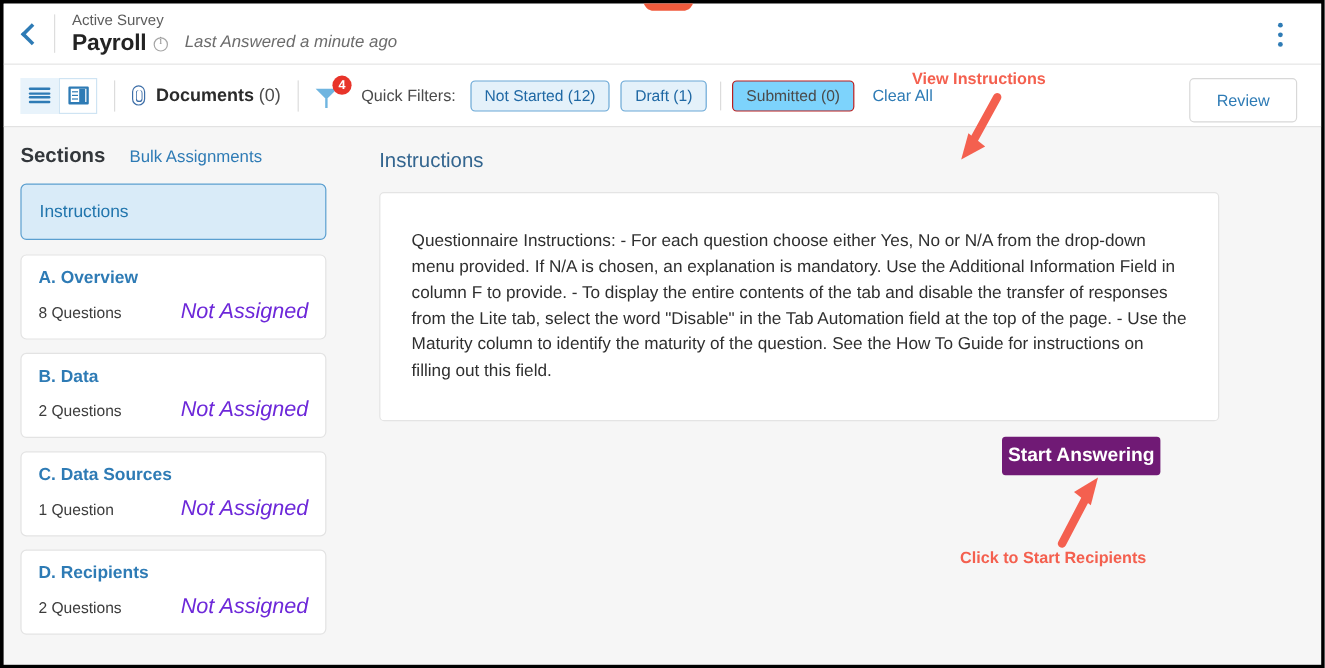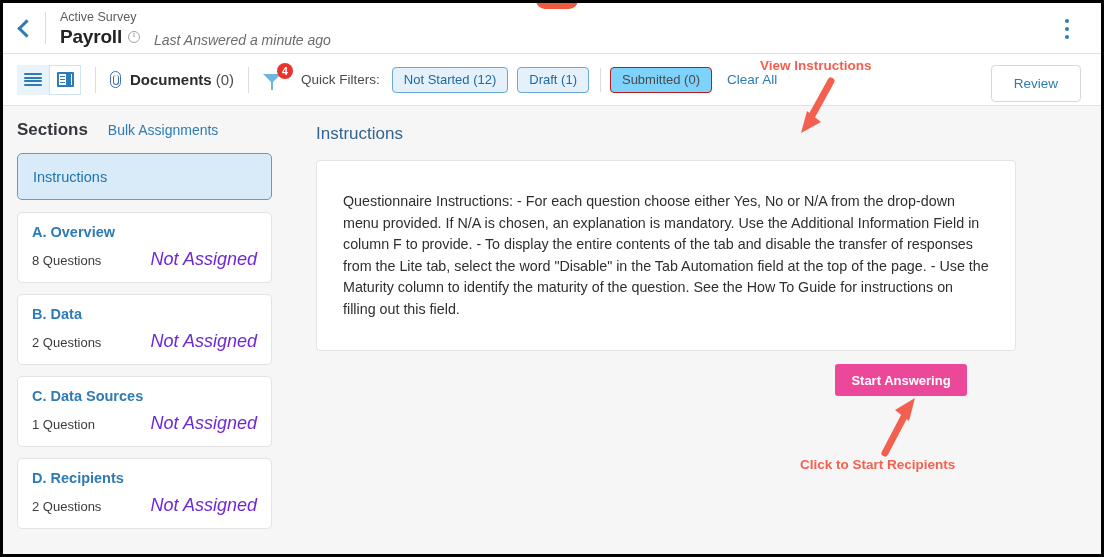--- a/index.html
+++ b/index.html
@@ -48,21 +48,21 @@
     transform: rotate(45deg);
     margin-left: 5px;
   }
   .hdr-div {
     width: 1px; height: 32px; background: #dddddd; margin-right: 14px;
   }
   .hdr-texts { display: flex; flex-direction: column; justify-content: center; }
   .active-survey {
     font-size: 12.5px; color: #5d5d5d; line-height: 16px; margin-bottom: 1px;
   }
-  .title-row { display: flex; align-items: flex-end; }
+  .title-row { display: flex; align-items: flex-start; }
   .survey-title {
     font-size: 19px; font-weight: bold; color: #232323; letter-spacing: -0.2px;
   }
   .info-ico {
     width: 12px; height: 12px; border: 1.3px solid #a6a6a6;
     border-radius: 50%; margin-left: 6px;
     position: relative; align-self: center; cursor: pointer;
   }
   .info-ico::after {
     content: "i"; position: absolute; left: 0; right: 0; top: -2.5px;
@@ -202,23 +202,23 @@
   .instr-card {
     width: 700px; background: #ffffff; border: 1px solid #e4e4e4;
     border-radius: 4px; padding: 30px 26px 30px 26px;
   }
   .instr-body {
     font-size: 14.3px; line-height: 21.5px; color: #2f2f2f;
   }
   .start-btn {
     position: absolute; left: 547px; top: 258px;
     width: 132px; height: 32px;
-    background: #ec4899; color: #ffffff;
+    background: #701a75; color: #ffffff;
     border: none; border-radius: 3px;
-    font-size: 13px; font-weight: bold; cursor: pointer;
+    font-size: 16px; font-weight: bold; cursor: pointer;
     font-family: "Liberation Sans", sans-serif;
   }
 
   
   .anno {
     position: absolute; color: #f4604f; font-size: 13.5px;
     font-weight: bold; white-space: nowrap;
   }
   .anno-top { left: 757px; top: 55px; text-align: right; }
   .anno-bottom { left: 797px; top: 454px; }

